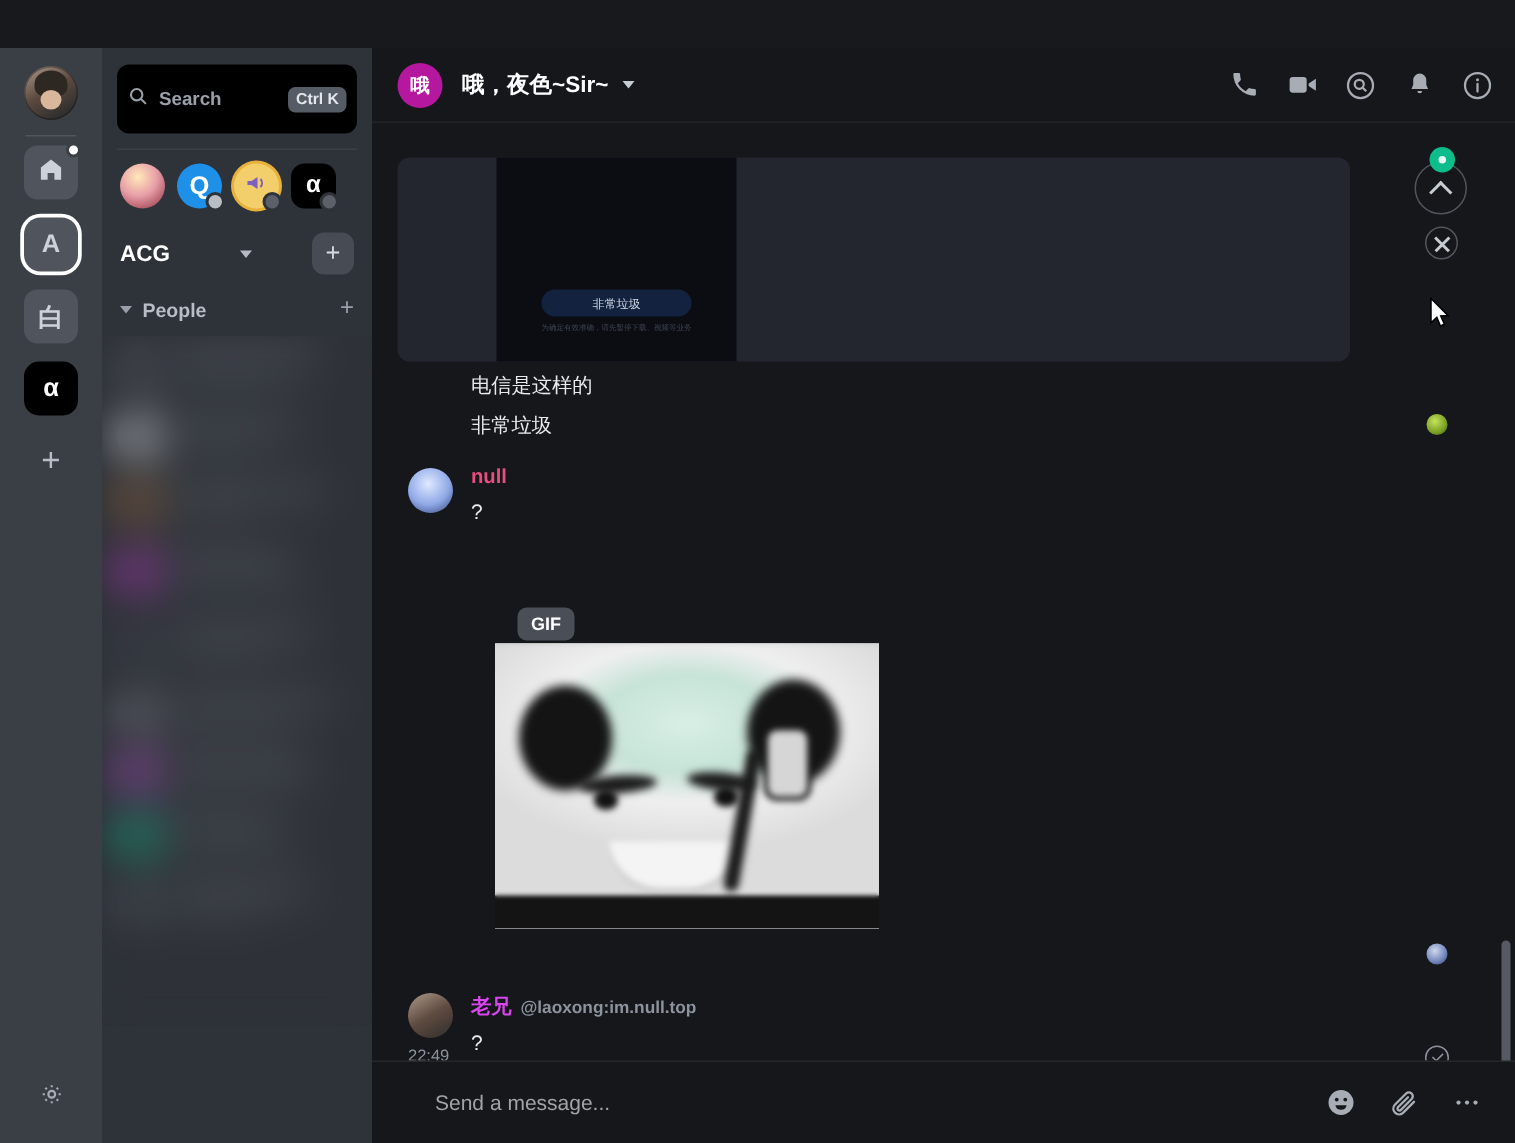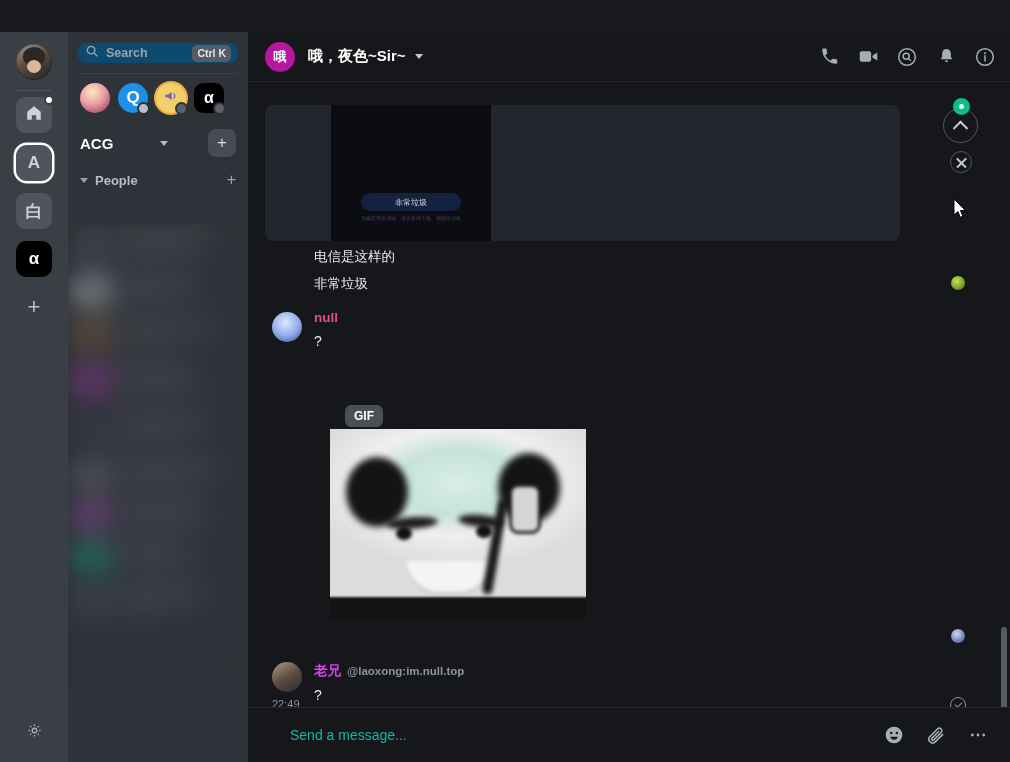--- a/index.html
+++ b/index.html
@@ -80,21 +80,21 @@
     width: 28px; height: 28px; display: flex; align-items: center; justify-content: center;
     cursor: pointer;
   }
 
   
   .panel {
     position: absolute; top: 32px; left: 68px; width: 180px; height: 730px;
     background: #2e3239; overflow: hidden;
   }
   .search-box {
-    margin: 11px 10px 0; height: 20px; background: #0c4a6e; border-radius: 8px;
+    margin: 11px 10px 0; height: 46px; background: #000000; border-radius: 8px;
     display: flex; align-items: center; padding: 0 7px; cursor: pointer;
   }
   .search-text { color: #9aa0aa; font-size: 12.5px; margin-left: 7px; font-weight: bold; }
   .search-kbd {
     margin-left: auto; background: #565c66; color: #e3e6eb; font-size: 10.5px;
     font-weight: bold; border-radius: 5px; padding: 2.5px 5px;
   }
   .panel-sep { height: 1px; background: rgba(255,255,255,.07); margin: 10px 10px 0; }
   .space-row { display: flex; align-items: center; gap: 8px; padding: 9px 12px 0; }
   .sp-av { width: 30px; height: 30px; border-radius: 50%; position: relative; flex: none; overflow: visible; }
@@ -262,21 +262,21 @@
     position: absolute; right: 3px; top: 595px; width: 6px; height: 100px;
     border-radius: 3px; background: #565a62; cursor: pointer;
   }
 
   
   .composer {
     position: absolute; left: 0; bottom: 0; width: 762px; height: 55px;
     background: #15171b; border-top: 1px solid rgba(255,255,255,.07);
     display: flex; align-items: center; padding: 0 20px 0 42px;
   }
-  .composer-input { color: #14b8a6; font-size: 14px; flex: 1; cursor: text; }
+  .composer-input { color: #a3a3a3; font-size: 14px; flex: 1; cursor: text; }
   .composer-icons { display: flex; align-items: center; gap: 18px; }
   .comp-ic { width: 24px; height: 24px; display: flex; align-items: center; justify-content: center; cursor: pointer; }
 
   
   .cursor { position: absolute; left: 953px; top: 198px; width: 14px; height: 21px; pointer-events: none; z-index: 50; }
 </style>
 </head>
 <body>
 
 <div id="app">

